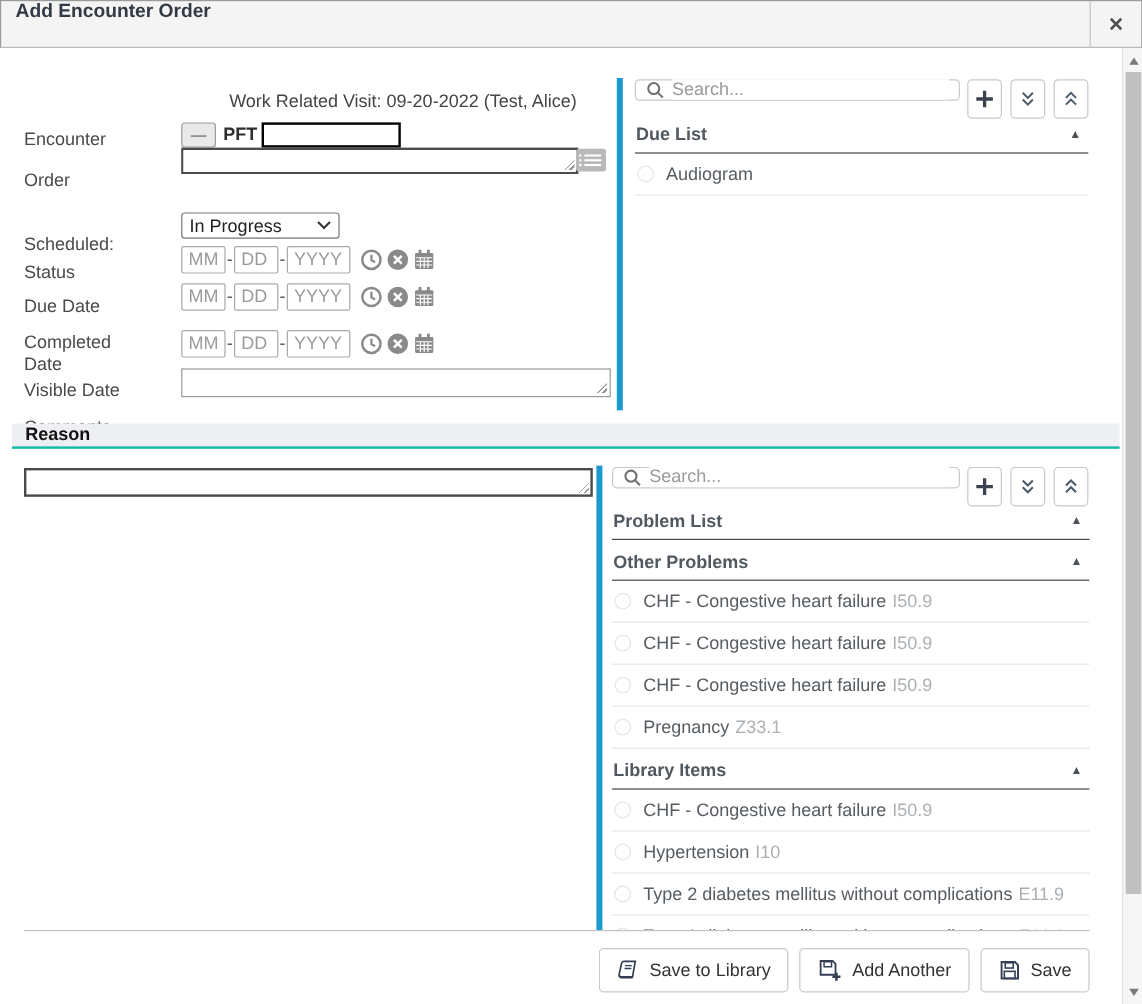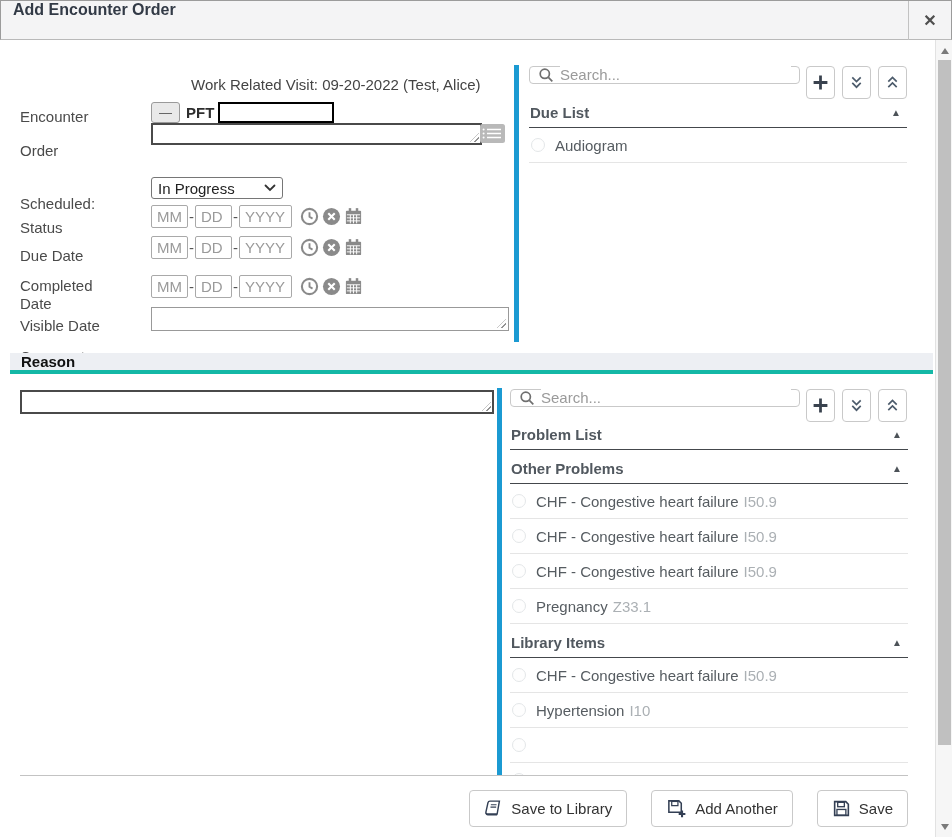--- a/index.html
+++ b/index.html
@@ -48,26 +48,26 @@
   .section-head { display:flex; align-items:center; justify-content:space-between;
     font-weight:bold; color:#51585f; padding:0 6px 6px 1px; border-bottom:1px solid #44484c; cursor:pointer; }
   .tri { font-size:10px; color:#4c5258; }
   .list-item { display:flex; align-items:center; gap:10px; height:35px; border-bottom:1px solid #e5e5e5; padding-left:2px; cursor:pointer; }
   .radio { width:14px; height:14px; border:1px solid #e3e6e8; border-radius:50%; background:#fefefe; flex:none; }
   .item-name { color:#565c61; white-space:nowrap; }
   .item-code { color:#abb0b4; margin-left:5px; }
 
   
   .reason-bar { position:absolute; left:10px; top:353px; width:923px; height:21px; background:#edeff3;
-    border-bottom:4px solid #14b8a6; display:flex; align-items:center; padding-left:11px;
+    border-bottom:2px solid #14b8a6; display:flex; align-items:center; padding-left:11px;
     font-weight:bold; color:#111; }
 
   
   .footer-sep { position:absolute; left:20px; top:775px; width:888px; height:1px; background:#c3c3c3; }
-  .footer { position:absolute; top:790px; right:44px; display:flex; gap:24px; }
+  .footer { position:absolute; top:790px; right:44px; display:flex; gap:9px; }
   .fbtn { height:37px; border:1px solid #c9c9c9; border-radius:4px; background:#fff; display:flex;
     align-items:center; gap:8px; padding:0 14px; font:inherit; color:#333; cursor:pointer; }
 
   
   .sb { position:absolute; right:0; top:40px; width:17px; height:797px; background:#f6f6f6; border-left:1px solid #e2e2e2; }
   .sb-arrow { position:absolute; left:0; width:17px; height:17px; display:flex; align-items:center; justify-content:center; cursor:pointer; }
   .tri-up { width:0; height:0; border-left:4.5px solid transparent; border-right:4.5px solid transparent; border-bottom:6px solid #7a7a7a; }
   .tri-dn { width:0; height:0; border-left:4.5px solid transparent; border-right:4.5px solid transparent; border-top:6px solid #7a7a7a; }
   .sb-thumb { position:absolute; left:2px; top:20px; width:13px; height:685px; background:#c0c0c0; cursor:pointer; }
 
@@ -303,20 +303,21 @@
   <div class="list-item">
     <span class="radio"></span>
     <span><span class="item-name">CHF - Congestive heart failure</span><span class="item-code">I50.9</span></span>
   </div>
   <div class="list-item">
     <span class="radio"></span>
     <span><span class="item-name">Hypertension</span><span class="item-code">I10</span></span>
   </div>
   <div class="list-item">
     <span class="radio"></span>
+    <span><span class="item-name">Type 2 diabetes mellitus without complications</span><span class="item-code">E11.9</span></span>
   </div>
   <div class="list-item">
     <span class="radio"></span>
     <span><span class="item-name">Type 1 diabetes mellitus without complications</span><span class="item-code">E10.9</span></span>
   </div>
 </div>
 
 <div class="footer-sep"></div>
 <div class="footer">
   <button class="fbtn">

